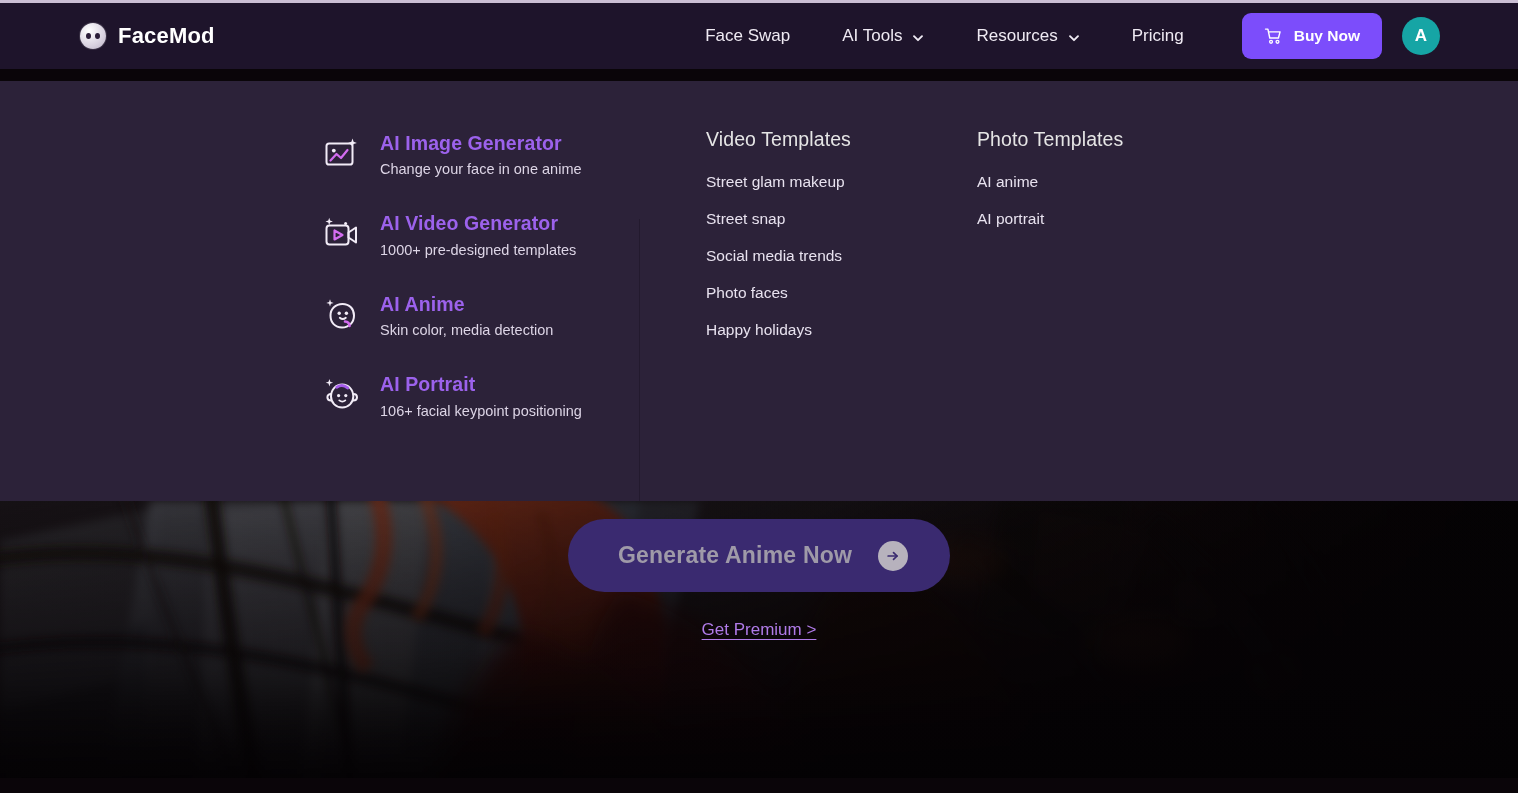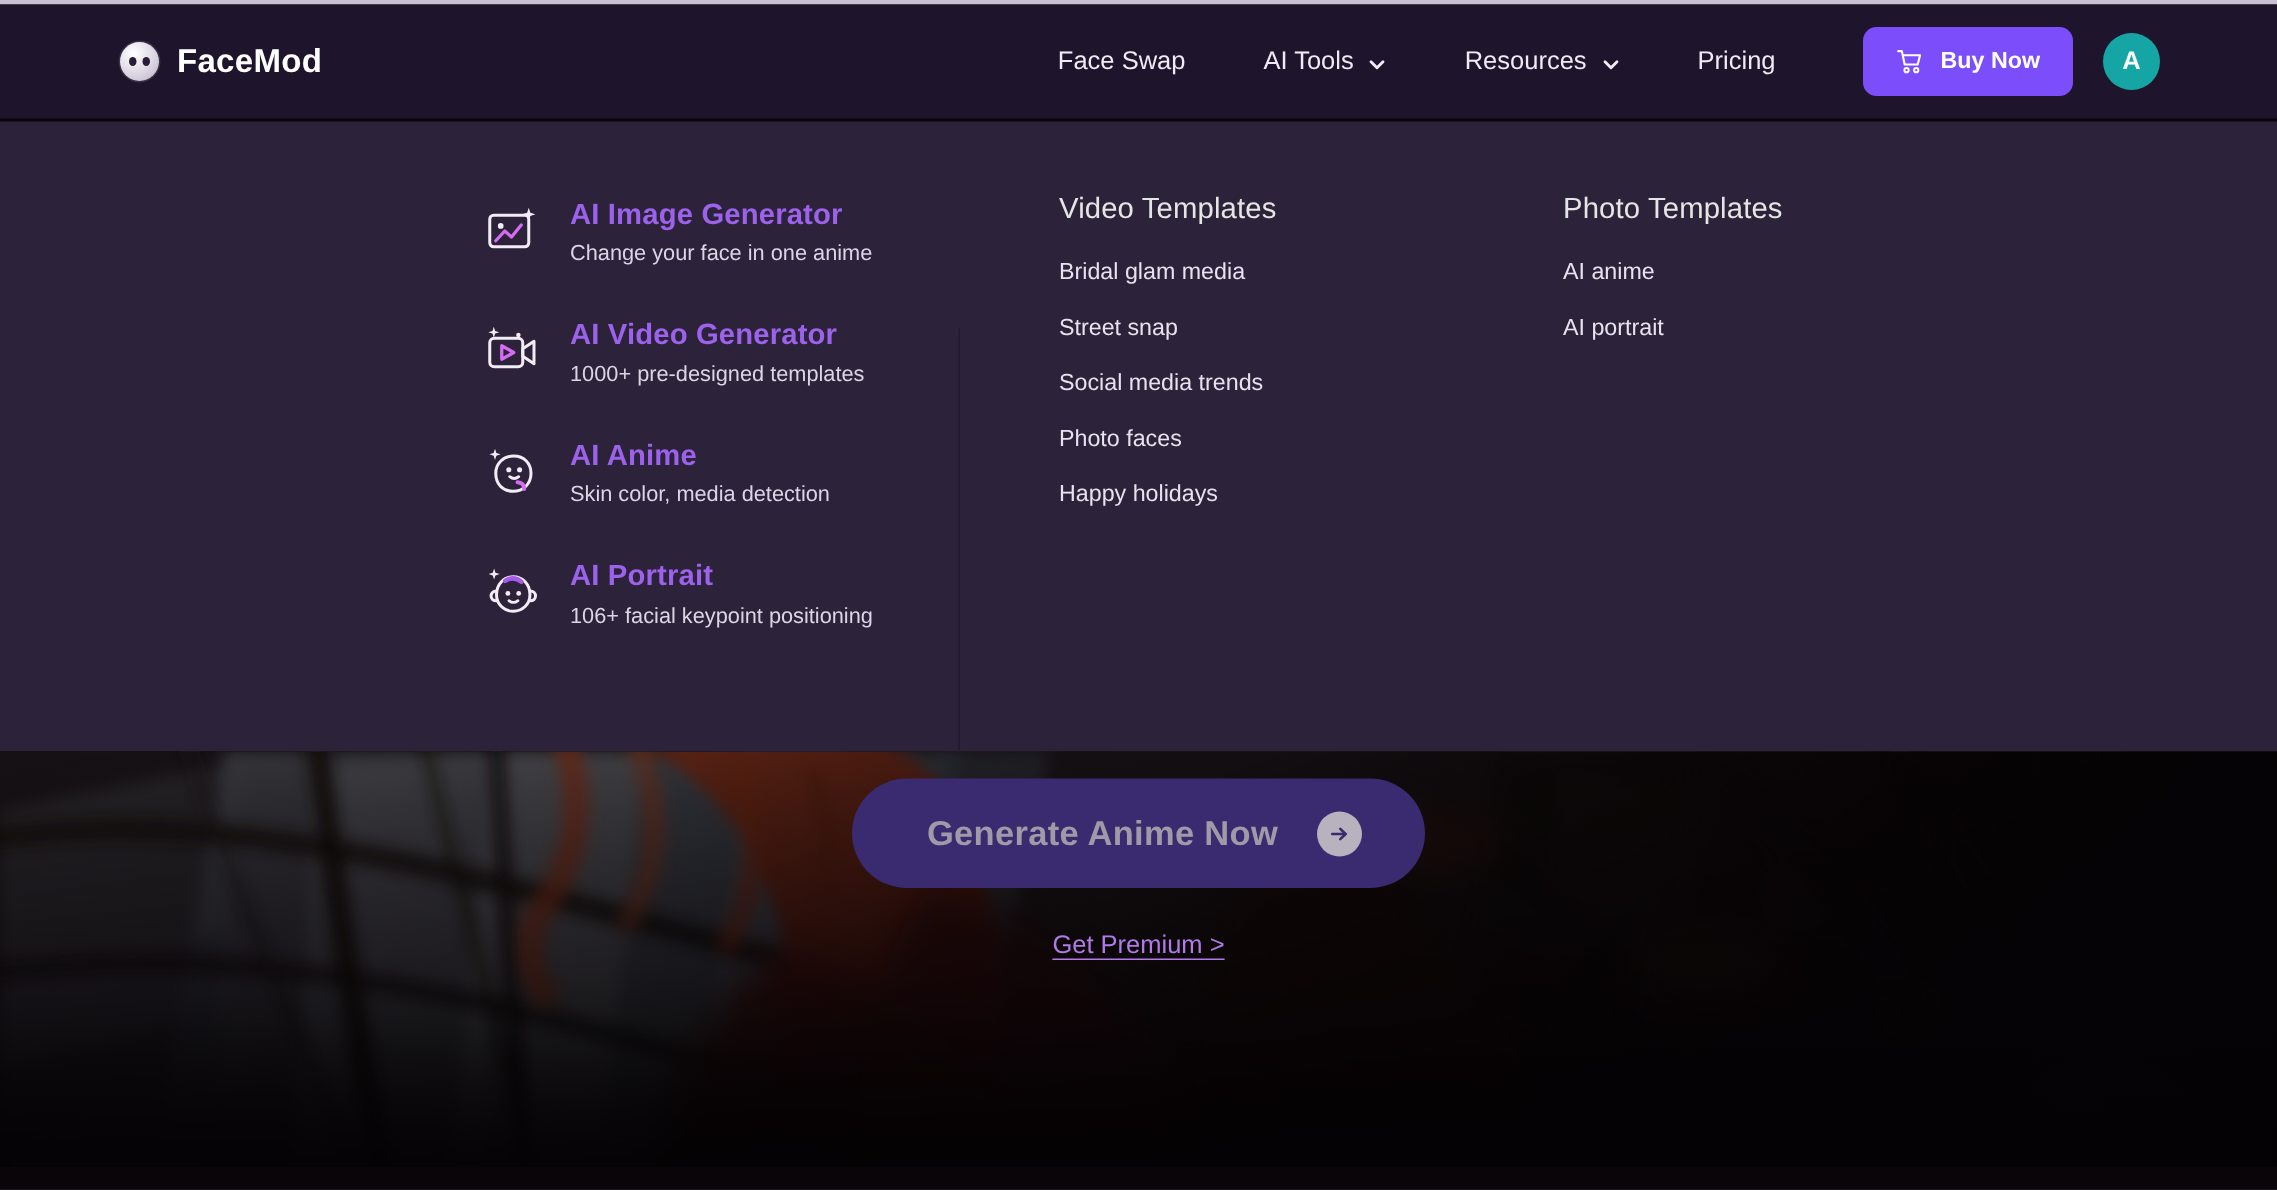--- a/index.html
+++ b/index.html
@@ -13,21 +13,21 @@
   .page { position:relative; width:1518px; height:793px; overflow:hidden; }
 
   
   .top-hairline {
     position:absolute; top:0; left:0; width:1518px; height:3px;
     background:#cbbfd4;
   }
 
   
   .header {
-    position:absolute; top:3px; left:0; width:1518px; height:76px;
+    position:absolute; top:3px; left:0; width:1518px; height:66px;
     background:#1e142b;
     display:flex; align-items:center;
   }
 
   .brand { display:flex; align-items:center; gap:12px; margin-left:80px; }
   .brand-mark {
     width:26px; height:26px; border-radius:50%;
     background:radial-gradient(circle at 35% 30%, #ffffff 0%, #d9d2e0 60%, #b9b0c4 100%);
     position:relative; flex:none;
     box-shadow:0 0 0 1px rgba(255,255,255,.12);
@@ -97,21 +97,21 @@
 
   .dd-divider {
     position:absolute; left:639px; top:138px; width:1px; height:306px;
     background:#231a2e;
   }
 
   .dd-col {
     position:absolute; top:47px;
   }
   .dd-col.video { left:706px; }
-  .dd-col.photo { left:1042px; }
+  .dd-col.photo { left:977px; }
 
   .dd-heading {
     color:#e5e5e5; font-size:19.5px; font-weight:normal; letter-spacing:.1px;
     white-space:nowrap; margin-bottom:22px;
   }
   .dd-link {
     color:#e8e2ef; font-size:15.5px; margin-bottom:19px;
     white-space:nowrap; cursor:pointer;
   }
   .dd-link:last-child { margin-bottom:0; }
@@ -287,21 +287,21 @@
           <span class="tool-text">
             <span class="tool-title">AI Portrait</span>
             <span class="tool-sub" style="display:block">106+ facial keypoint positioning</span>
           </span>
         </div>
 
       </div>
 
       <div class="dd-col video">
         <div class="dd-heading">Video Templates</div>
-        <div class="dd-link">Bridal glam media</div>
+        <div class="dd-link">Street glam makeup</div>
         <div class="dd-link">Street snap</div>
         <div class="dd-link">Social media trends</div>
         <div class="dd-link">Photo faces</div>
         <div class="dd-link">Happy holidays</div>
       </div>
 
       <div class="dd-col photo">
         <div class="dd-heading">Photo Templates</div>
         <div class="dd-link">AI anime</div>
         <div class="dd-link">AI portrait</div>

